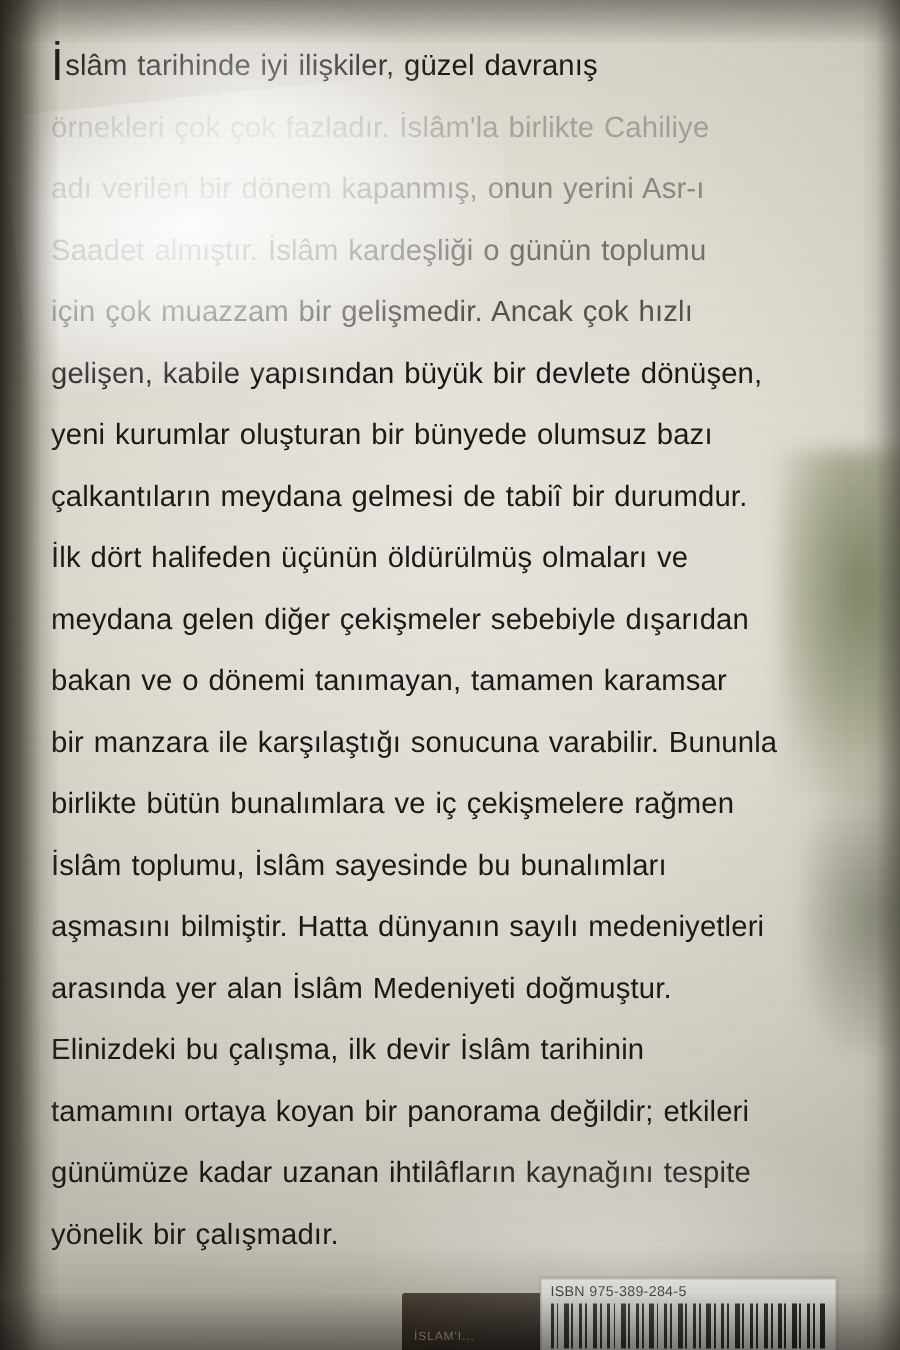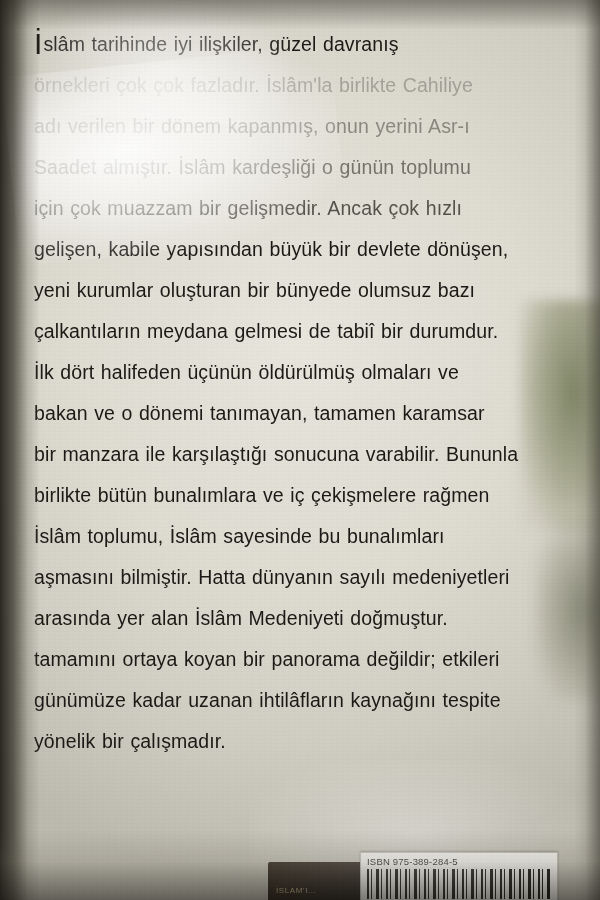--- a/index.html
+++ b/index.html
@@ -196,26 +196,28 @@
       <span class="dropcap">İ</span><span>slâm tarihinde iyi ilişkiler, güzel davranış</span>
     </p>
     <p class="faded-1">örnekleri çok çok fazladır. İslâm'la birlikte Cahiliye</p>
     <p class="faded-2">adı verilen bir dönem kapanmış, onun yerini Asr-ı</p>
     <p class="faded-3">Saadet almıştır. İslâm kardeşliği o günün toplumu</p>
     <p class="faded-4">için çok muazzam bir gelişmedir. Ancak çok hızlı</p>
     <p>gelişen, kabile yapısından büyük bir devlete dönüşen,</p>
     <p>yeni kurumlar oluşturan bir bünyede olumsuz bazı</p>
     <p>çalkantıların meydana gelmesi de tabiî bir durumdur.</p>
     <p>İlk dört halifeden üçünün öldürülmüş olmaları ve</p>
+    <p>meydana gelen diğer çekişmeler sebebiyle dışarıdan</p>
     <p>bakan ve o dönemi tanımayan, tamamen karamsar</p>
     <p>bir manzara ile karşılaştığı sonucuna varabilir. Bununla</p>
     <p>birlikte bütün bunalımlara ve iç çekişmelere rağmen</p>
     <p>İslâm toplumu, İslâm sayesinde bu bunalımları</p>
     <p>aşmasını bilmiştir. Hatta dünyanın sayılı medeniyetleri</p>
     <p>arasında yer alan İslâm Medeniyeti doğmuştur.</p>
+    <p>Elinizdeki bu çalışma, ilk devir İslâm tarihinin</p>
     <p>tamamını ortaya koyan bir panorama değildir; etkileri</p>
     <p>günümüze kadar uzanan ihtilâfların kaynağını tespite</p>
     <p>yönelik bir çalışmadır.</p>
   </div>
 
   <div class="dark-object"></div>
   <div class="dark-object-text">İSLAM'I...</div>
 
   <div class="isbn-box">
     <div class="isbn-text">ISBN 975-389-284-5</div>

